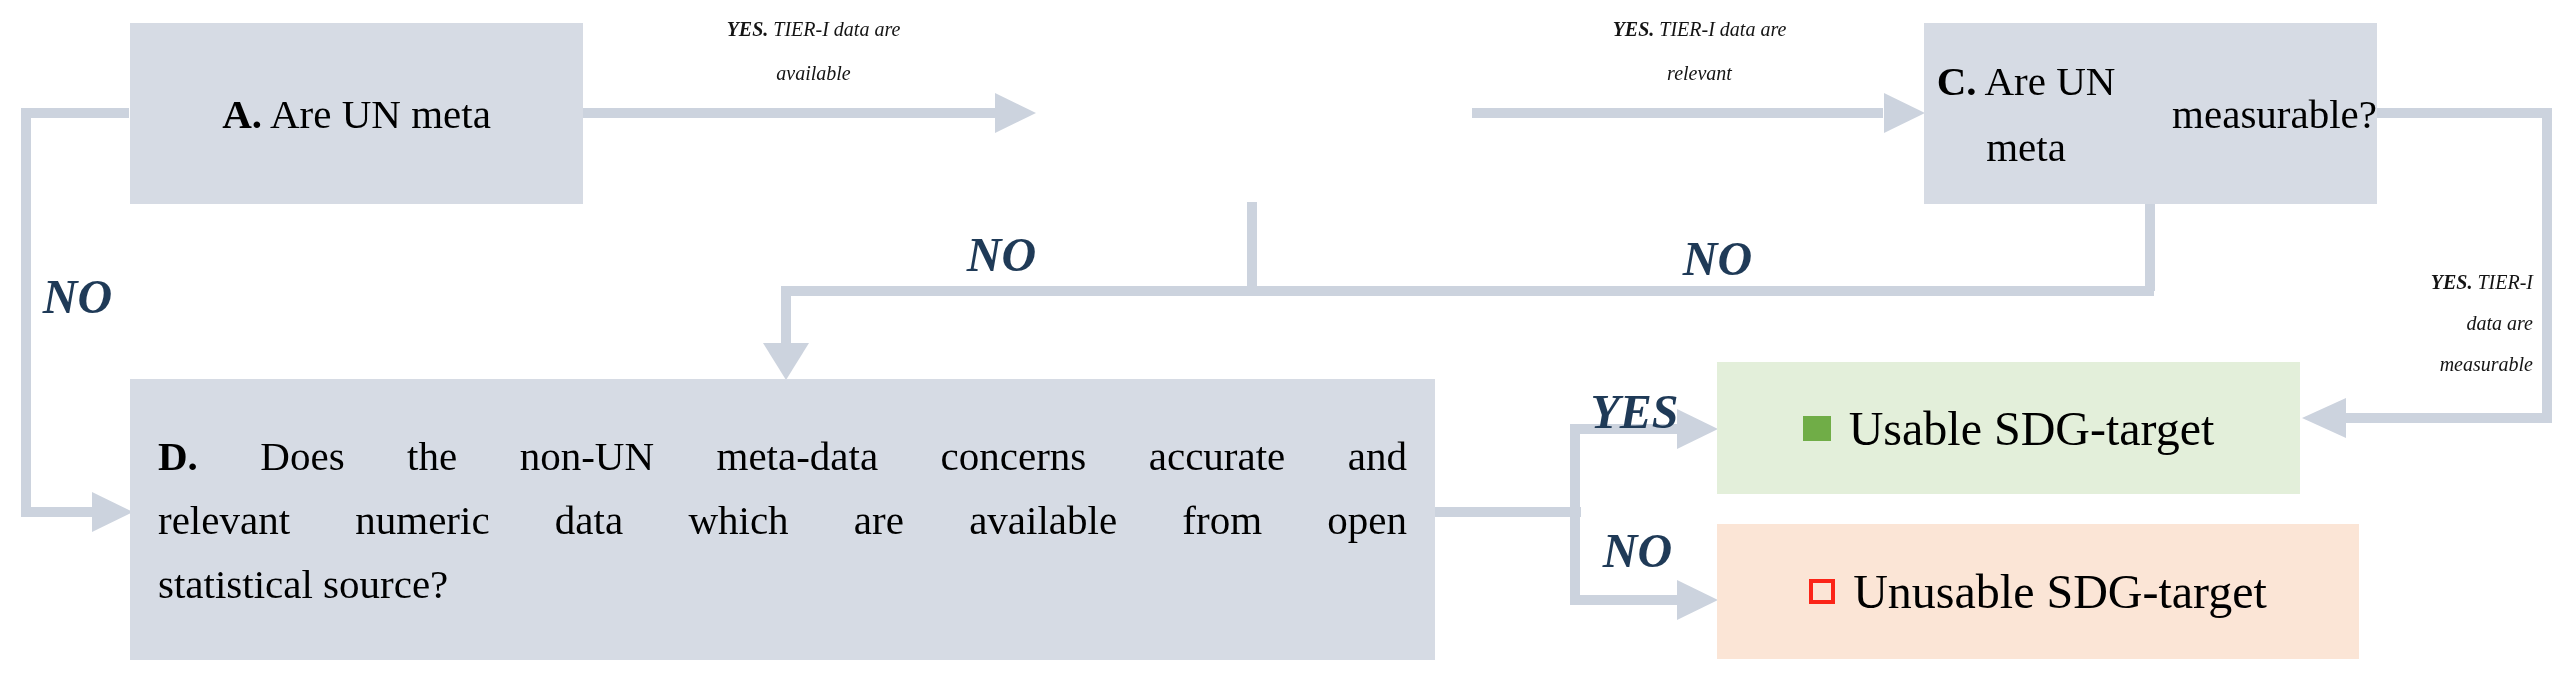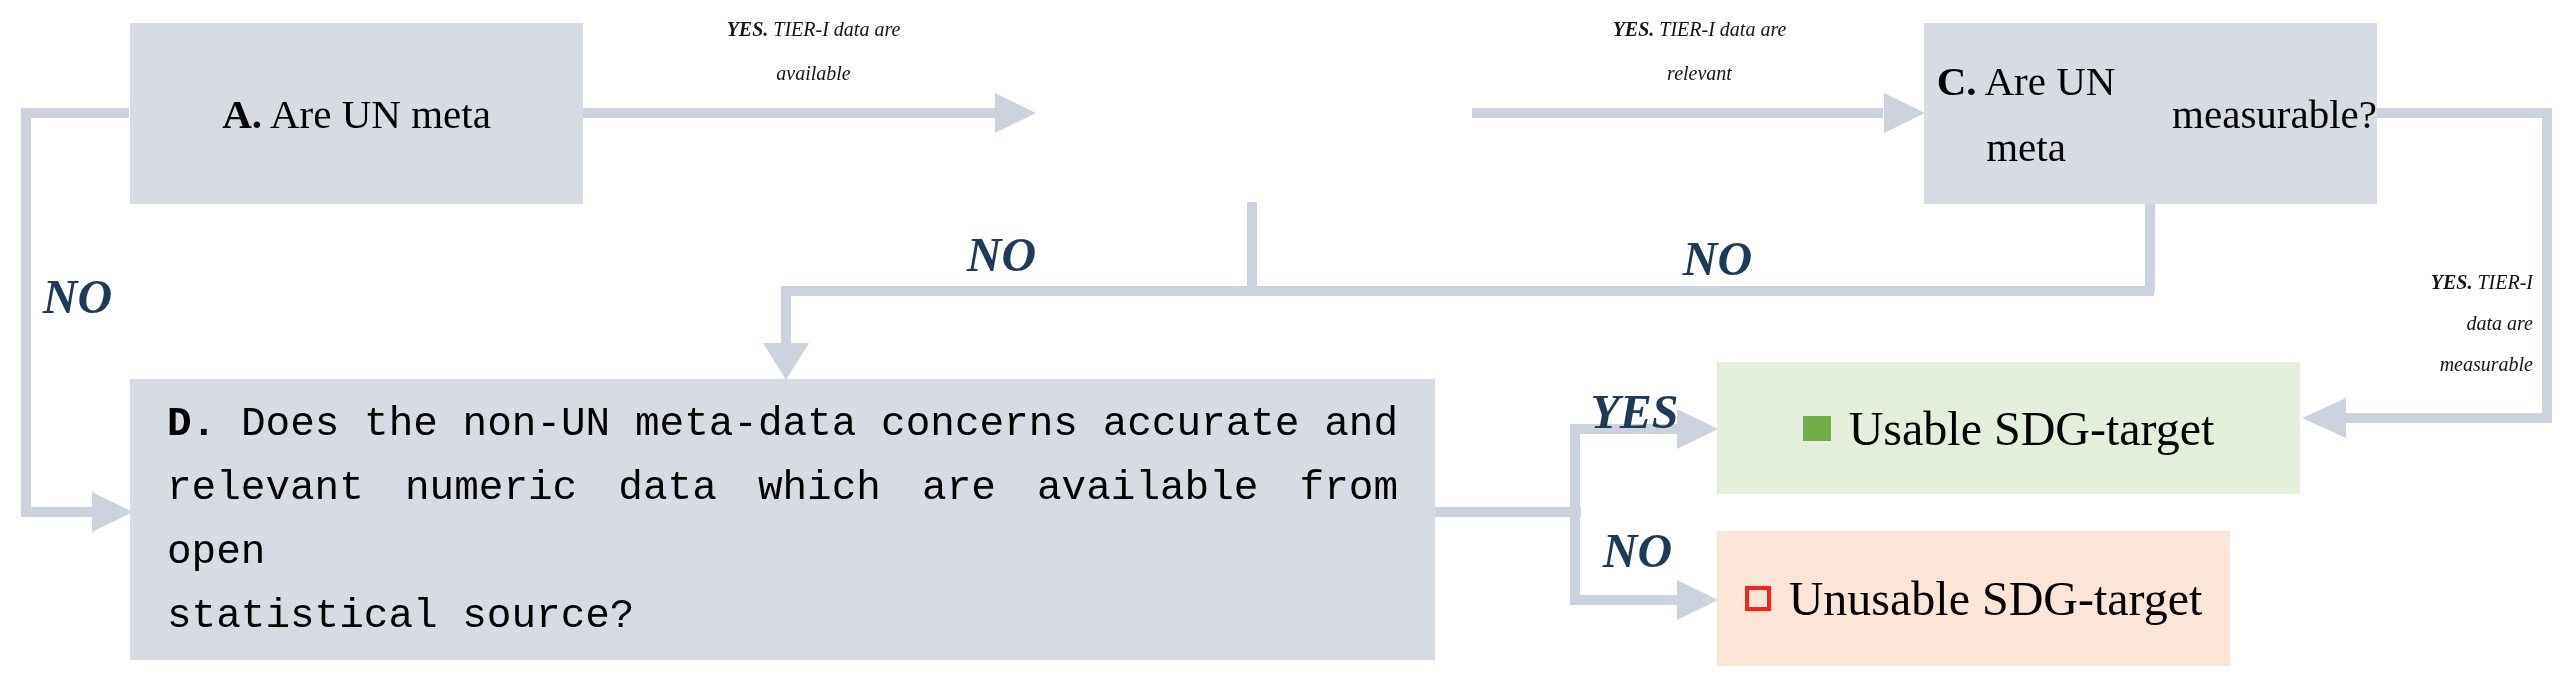--- a/index.html
+++ b/index.html
@@ -24,21 +24,21 @@
   .qbox{
     background:var(--box-fill);color:var(--box-text);
     display:flex;flex-direction:row;justify-content:center;align-items:center;
     font-size:41px;line-height:66px;text-align:center;box-sizing:border-box;
   }
   .b{font-weight:bold;}
   
   #box-d{
     background:var(--box-fill);color:var(--box-text);
     display:flex;flex-direction:column;justify-content:center;
-    font-size:41px;line-height:64px;box-sizing:border-box;padding:0 37px;font-family:Liberation Mono, monospace;
+    font-size:41px;line-height:64px;box-sizing:border-box;padding:0 28px;
   }
   .jline{text-align:justify;text-align-last:justify;}
   .lline{text-align:left;}
   
   .outcome{
     display:flex;align-items:center;justify-content:center;
     font-size:48px;color:var(--box-text);box-sizing:border-box;
   }
   #box-usable{background:var(--usable-fill);}
   #box-unusable{background:var(--unusable-fill);}
@@ -112,21 +112,21 @@
     <div class="jline"><span class="b">D.</span><span> Does the non-UN meta-data concerns accurate and</span></div>
     <div class="jline"><span>relevant numeric data which are available from open</span></div>
     <div class="lline"><span>statistical source?</span></div>
   </div>
 
   <div id="box-usable" class="abs outcome" style="left:1717px;top:362px;width:583px;height:132px;">
     <span class="bullet-filled"></span>
     <span>Usable SDG-target</span>
   </div>
 
-  <div id="box-unusable" class="abs outcome" style="left:1717px;top:524px;width:513px;height:135px;margin-top:7px;">
+  <div id="box-unusable" class="abs outcome" style="left:1717px;top:524px;width:642px;height:135px;">
     <span class="bullet-open"></span>
     <span>Unusable SDG-target</span>
   </div>
 
   <div class="abs elabel" style="left:583px;top:7px;width:461px;">
     <div><span class="b">YES.</span><span> TIER-I data are</span></div>
     <div><span>available</span></div>
   </div>
 
   <div class="abs elabel" style="left:1472px;top:7px;width:455px;">

